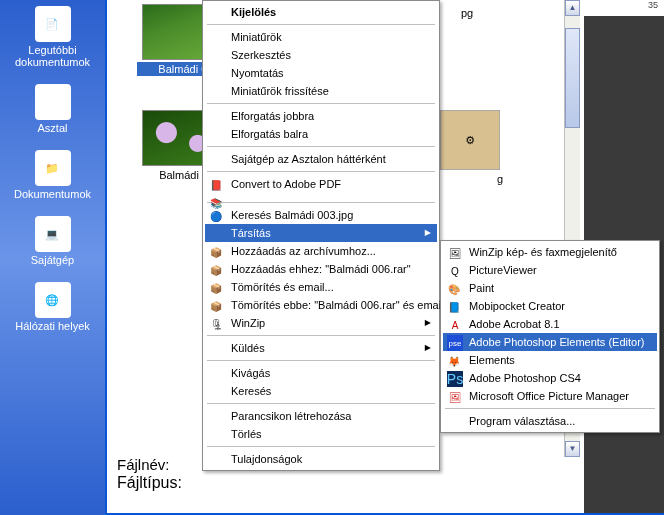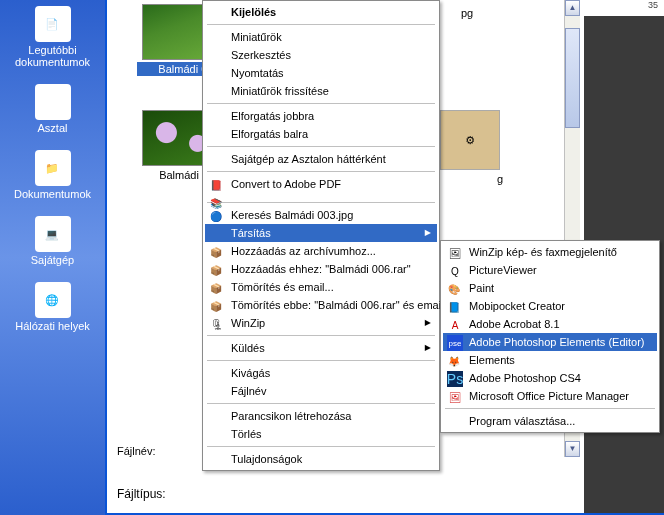--- a/index.html
+++ b/index.html
@@ -73,30 +73,30 @@
     padding: 1px 2px;
     white-space: nowrap;
     overflow: hidden;
   }
   .thumb-label.selected {
     background: #316ac5;
     color: #fff;
   }
   .filerow {
     position: absolute;
-    left: 0; bottom: 52px;
+    left: 0; bottom: 36px;
     padding: 4px 10px;
-    font-size: 11px;
+    font-size: 15px;
     color: #000;
   }
   .filerow2 {
     position: absolute;
-    left: 0; bottom: 8px;
+    left: 0; bottom: 17px;
     padding: 4px 10px;
-    font-size: 12px;
+    font-size: 16px;
     color: #000;
   }
   
   .menu {
     position: absolute;
     background: #fff;
     border: 1px solid #8a8a8a;
     box-shadow: 2px 2px 3px rgba(0,0,0,.3);
     padding: 2px;
     font-size: 11px;
@@ -277,21 +277,21 @@
   <div class="item hl arrow"><span>Társítás</span></div>
   <div class="item"><span class="ico">📦</span><span>Hozzáadás az archívumhoz...</span></div>
   <div class="item"><span class="ico">📦</span><span>Hozzáadás ehhez: "Balmádi 006.rar"</span></div>
   <div class="item"><span class="ico">📦</span><span>Tömörítés és email...</span></div>
   <div class="item"><span class="ico">📦</span><span>Tömörítés ebbe: "Balmádi 006.rar" és email</span></div>
   <div class="item arrow"><span class="ico">🗜</span><span>WinZip</span></div>
   <div class="sep"></div>
   <div class="item arrow">Küldés</div>
   <div class="sep"></div>
   <div class="item">Kivágás</div>
-  <div class="item">Fájlnév</div>
+  <div class="item">Keresés</div>
   <div class="sep"></div>
   <div class="item">Parancsikon létrehozása</div>
   <div class="item">Törlés</div>
   <div class="sep"></div>
   <div class="item">Tulajdonságok</div>
 </div>
 
 <div class="menu" style="left:440px; top:240px; width:220px;">
   <div class="item"><span class="ico">🖼</span><span>WinZip kép- és faxmegjelenítő</span></div>
   <div class="item"><span class="ico">Q</span><span>PictureViewer</span></div>

